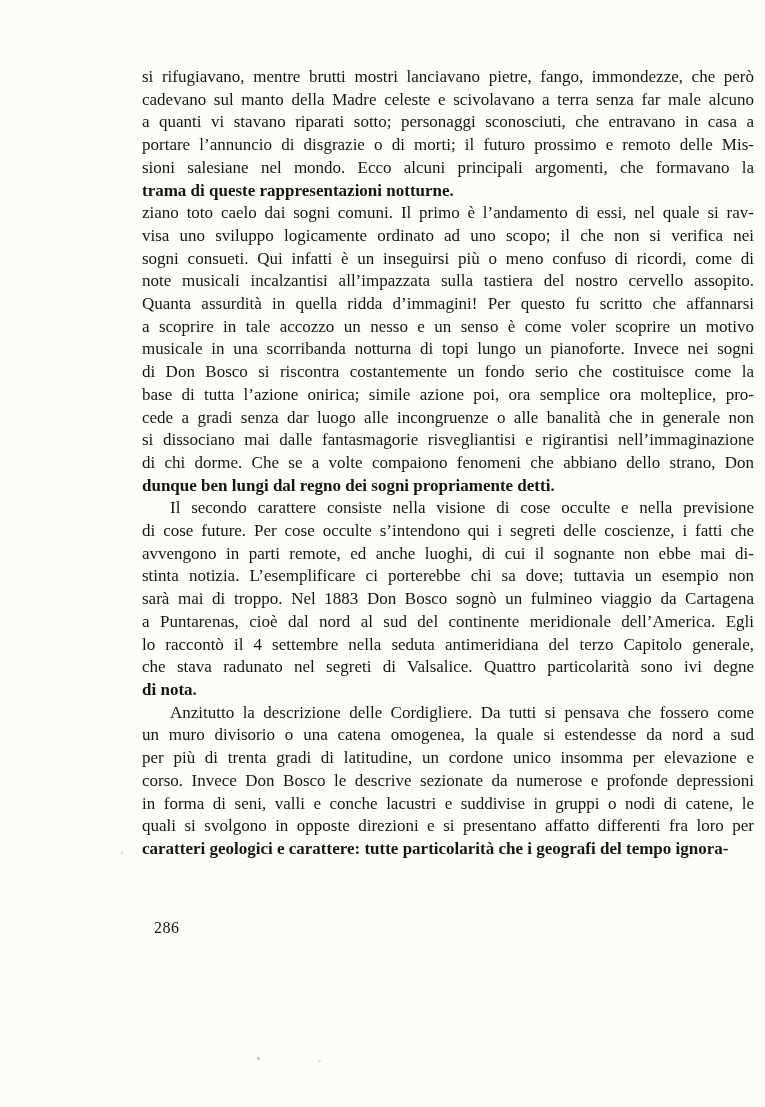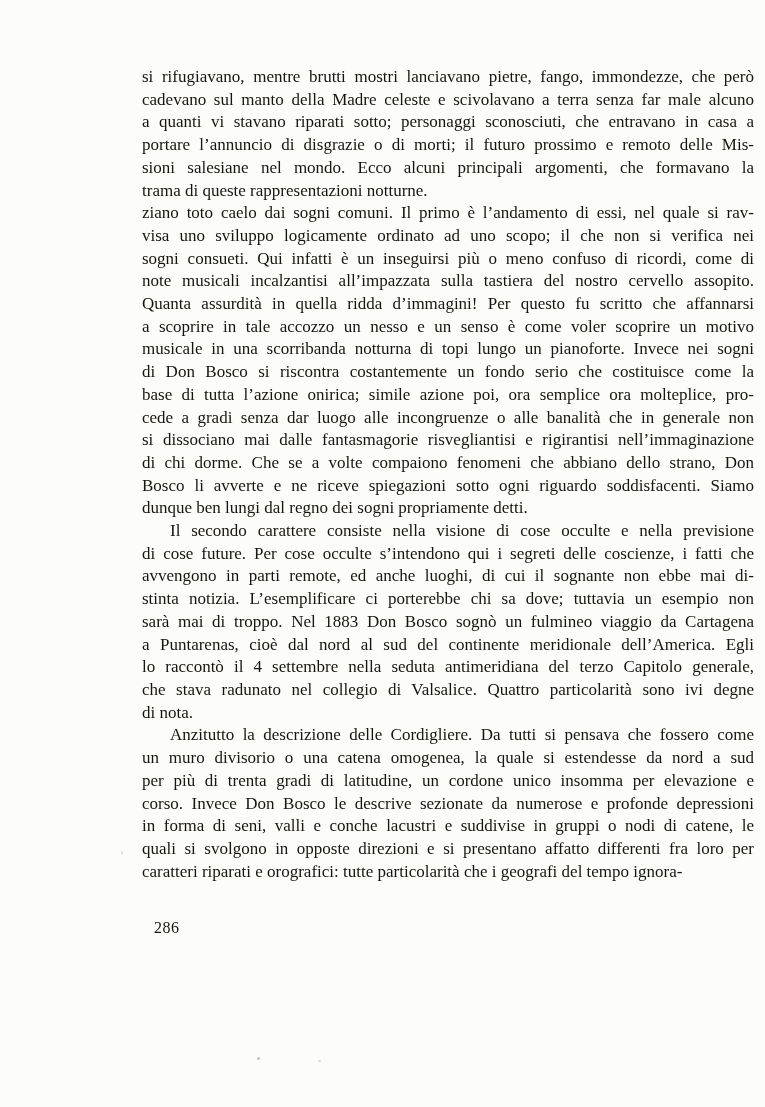--- a/index.html
+++ b/index.html
@@ -23,20 +23,21 @@
     font-size: 17px;
     line-height: 22.7px;
   }
   .para { margin: 0; }
   .line {
     text-align: justify;
     text-align-last: justify;
   }
   .line.last-line {
     text-align-last: left;
+    font-weight: bold;
   }
   .line.first-indent {
     text-indent: 28px;
   }
   .italic { }
   .page-number {
     position: absolute;
     left: 154px;
     top: 919px;
     font-size: 16px;
@@ -70,41 +71,40 @@
         <div class="line">sogni consueti. Qui infatti è un inseguirsi più o meno confuso di ricordi, come di</div>
         <div class="line">note musicali incalzantisi all’impazzata sulla tastiera del nostro cervello assopito.</div>
         <div class="line">Quanta assurdità in quella ridda d’immagini! Per questo fu scritto che affannarsi</div>
         <div class="line">a scoprire in tale accozzo un nesso e un senso è come voler scoprire un motivo</div>
         <div class="line">musicale in una scorribanda notturna di topi lungo un pianoforte. Invece nei sogni</div>
         <div class="line">di Don Bosco si riscontra costantemente un fondo serio che costituisce come la</div>
         <div class="line">base di tutta l’azione onirica; simile azione poi, ora semplice ora molteplice, pro-</div>
         <div class="line">cede a gradi senza dar luogo alle incongruenze o alle banalità che in generale non</div>
         <div class="line">si dissociano mai dalle fantasmagorie risvegliantisi e rigirantisi nell’immaginazione</div>
         <div class="line">di chi dorme. Che se a volte compaiono fenomeni che abbiano dello strano, Don</div>
-        <div class="line">Bosco li avverte e ne riceve spiegazioni sotto ogni riguardo soddisfacenti. Siamo</div>
         <div class="line last-line">dunque ben lungi dal regno dei sogni propriamente detti.</div>
       </div>
       <div class="para">
         <div class="line first-indent">Il secondo carattere consiste nella visione di cose occulte e nella previsione</div>
         <div class="line">di cose future. Per cose occulte s’intendono qui i segreti delle coscienze, i fatti che</div>
         <div class="line">avvengono in parti remote, ed anche luoghi, di cui il sognante non ebbe mai di-</div>
         <div class="line">stinta notizia. L’esemplificare ci porterebbe chi sa dove; tuttavia un esempio non</div>
         <div class="line">sarà mai di troppo. Nel 1883 Don Bosco sognò un fulmineo viaggio da Cartagena</div>
         <div class="line">a Puntarenas, cioè dal nord al sud del continente meridionale dell’America. Egli</div>
         <div class="line">lo raccontò il 4 settembre nella seduta antimeridiana del terzo Capitolo generale,</div>
-        <div class="line">che stava radunato nel collegio di Valsalice. Quattro particolarità sono ivi degne</div>
+        <div class="line">che stava radunato nel segreti di Valsalice. Quattro particolarità sono ivi degne</div>
         <div class="line last-line">di nota.</div>
       </div>
       <div class="para">
         <div class="line first-indent">Anzitutto la descrizione delle Cordigliere. Da tutti si pensava che fossero come</div>
         <div class="line">un muro divisorio o una catena omogenea, la quale si estendesse da nord a sud</div>
         <div class="line">per più di trenta gradi di latitudine, un cordone unico insomma per elevazione e</div>
         <div class="line">corso. Invece Don Bosco le descrive sezionate da numerose e profonde depressioni</div>
         <div class="line">in forma di seni, valli e conche lacustri e suddivise in gruppi o nodi di catene, le</div>
         <div class="line">quali si svolgono in opposte direzioni e si presentano affatto differenti fra loro per</div>
-        <div class="line last-line">caratteri riparati e orografici: tutte particolarità che i geografi del tempo ignora-</div>
+        <div class="line last-line">caratteri geologici e carattere: tutte particolarità che i geografi del tempo ignora-</div>
       </div>
     </div>
   <div class="page-number">286</div>
   <div class="speck speck1"></div>
   <div class="speck speck2"></div>
   <div class="speck speck3"></div>
 </div>
 
 </body></html>

